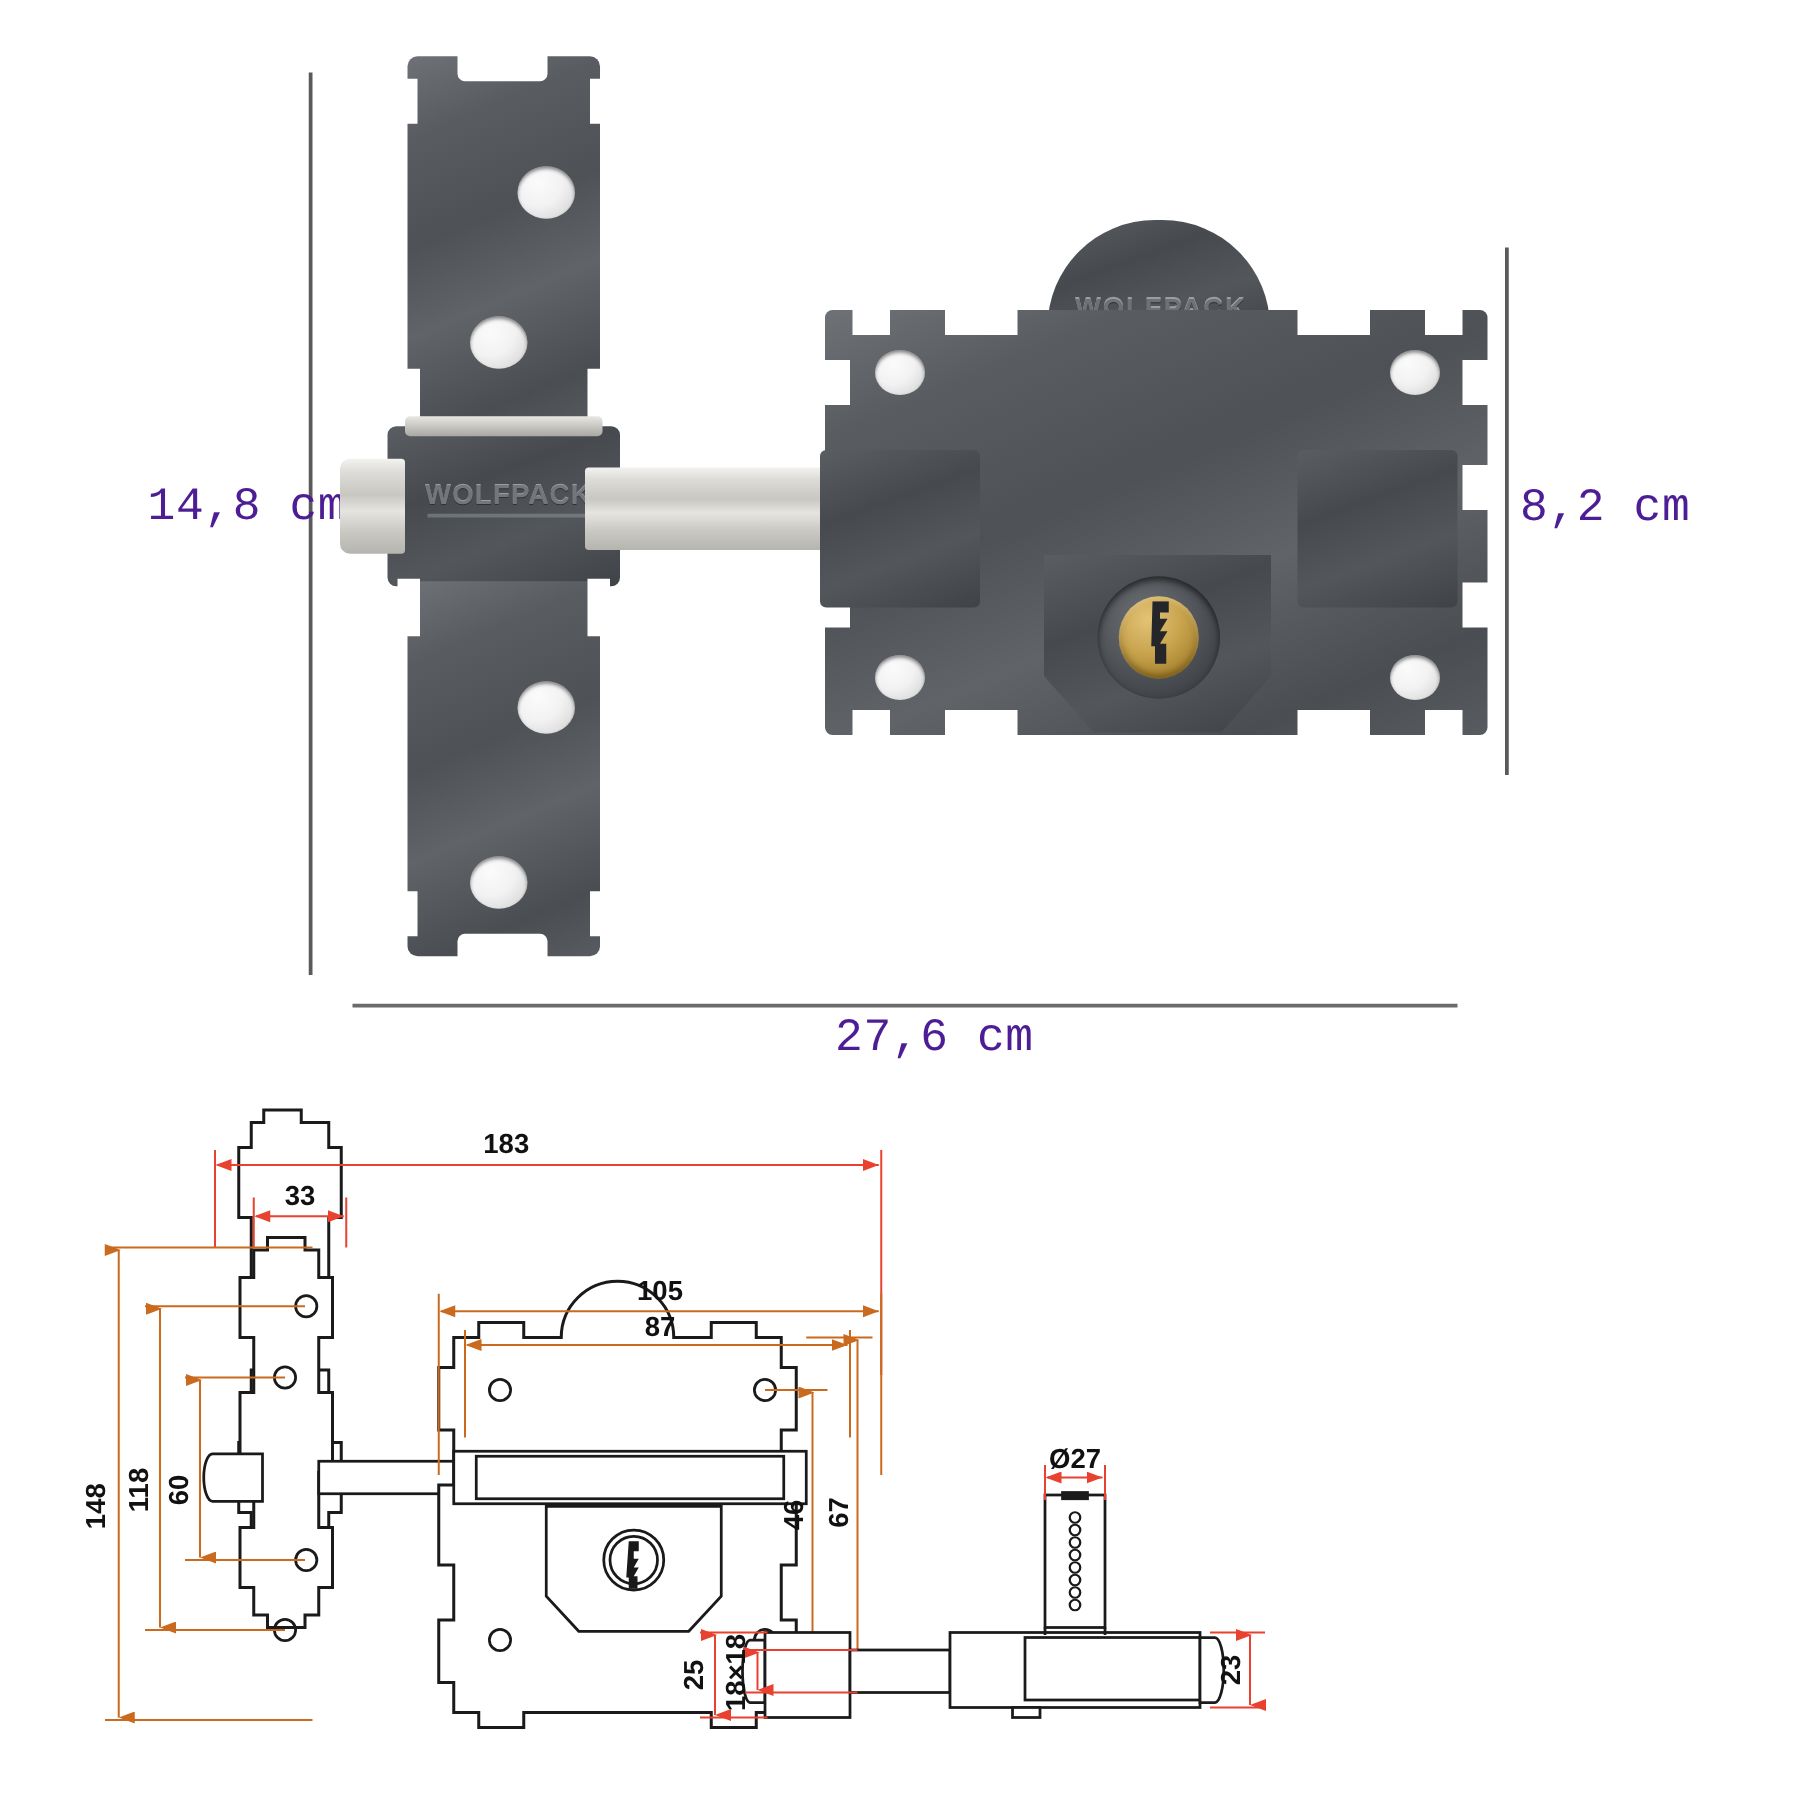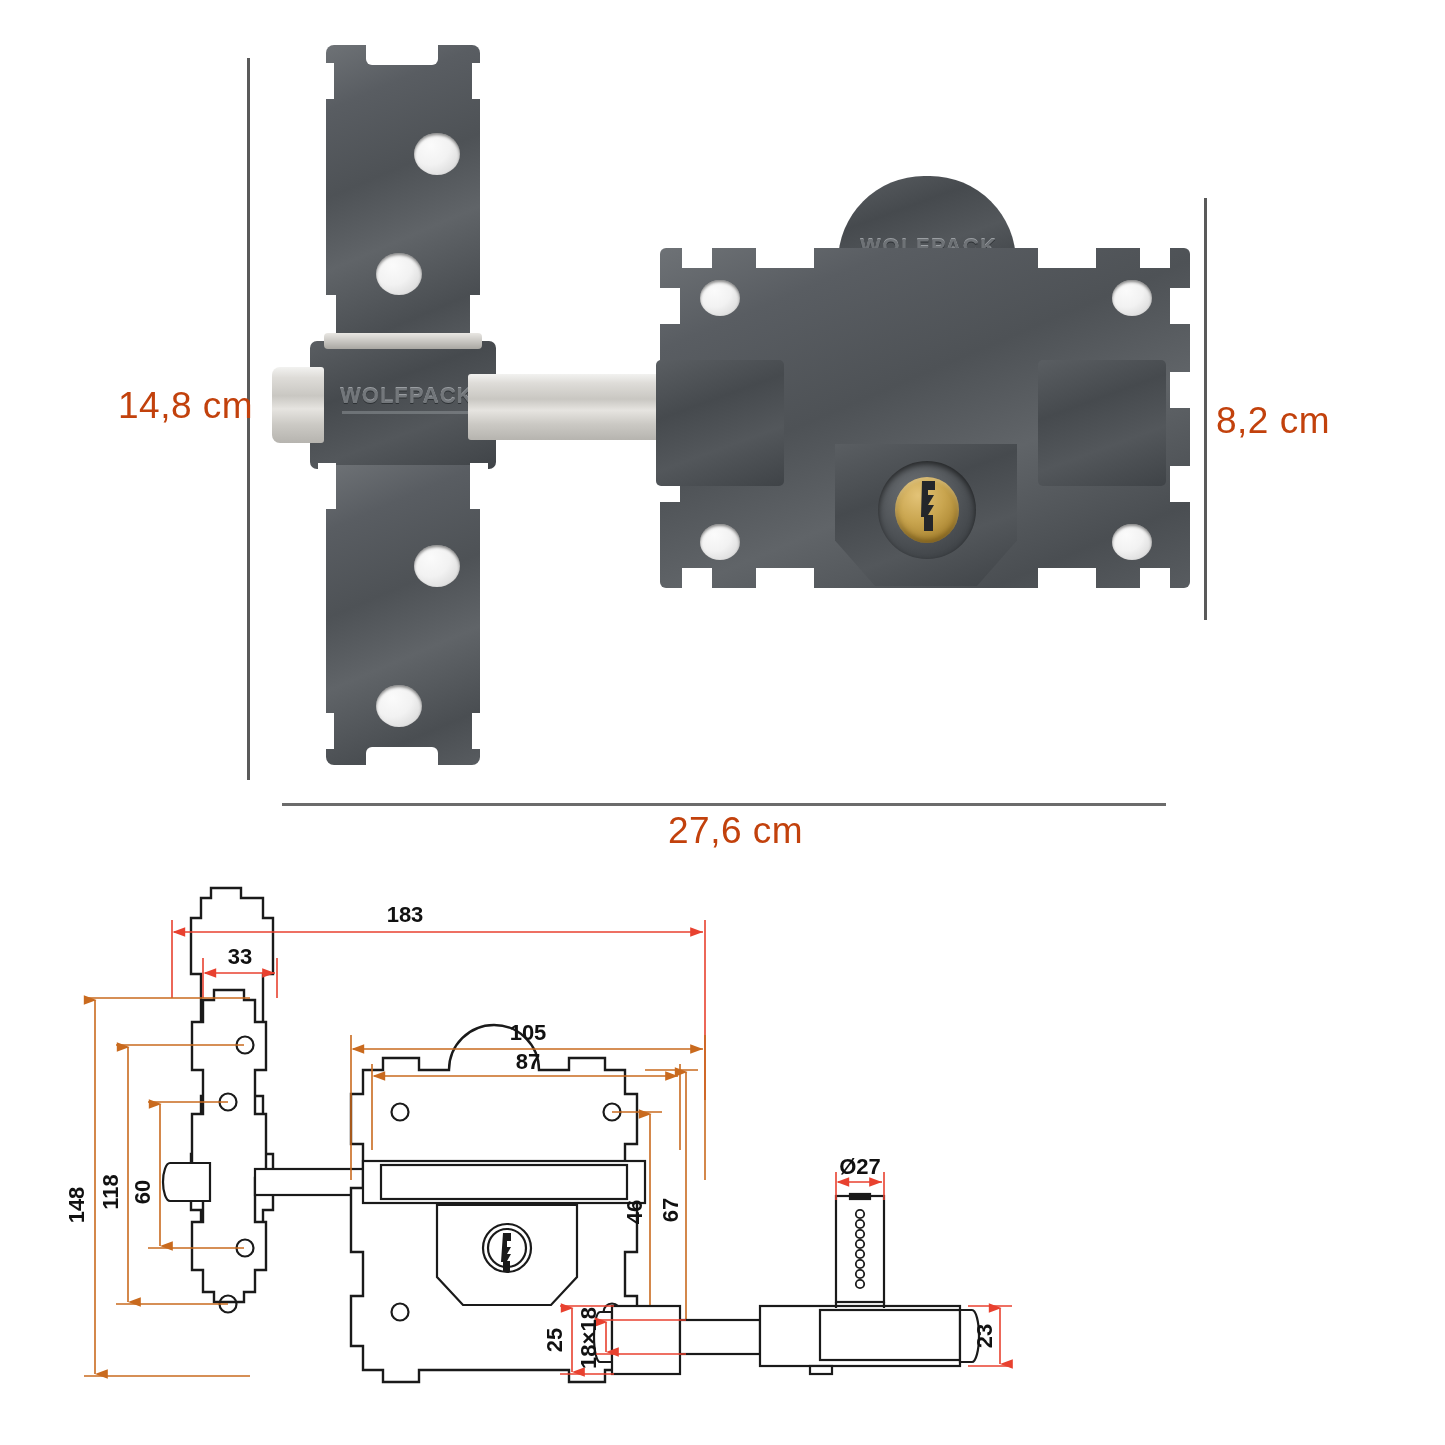--- a/index.html
+++ b/index.html
@@ -14,22 +14,22 @@
   
   #photo-section { position: absolute; left: 0; top: 0; width: 1445px; height: 880px; }
 
   .dim-line-v {
     position: absolute; width: 3px; background: #5a5a5a;
   }
   .dim-line-h {
     position: absolute; height: 3px; background: #6b6b6b;
   }
   .dim-label {
-    position: absolute; color: #c2410c; font-size: 37px;
-    font-family: Liberation Sans, sans-serif; letter-spacing: 0.5px;
+    position: absolute; color: #4c1d95; font-size: 37px;
+    font-family: Liberation Mono, monospace; letter-spacing: 0.5px;
     white-space: nowrap;
   }
 
   
   .gunmetal {
     background: linear-gradient(157deg,#6e7276 0%,#595d62 18%,#4e5256 42%,#606468 62%,#4a4e52 85%,#585c60 100%);
   }
   .gunmetal-dk {
     background: linear-gradient(160deg,#5a5e62 0%,#464a4e 35%,#53575b 65%,#3f4347 100%);
   }
@@ -62,21 +62,21 @@
 <body>
 
 <div id="root">
 
   <div id="photo-section">
 
     <div class="dim-line-v" style="left:247px; top:58px; height:722px;"></div>
     <div class="dim-label" style="left:118px; top:385px;">14,8 cm</div>
 
     <div class="dim-line-v" style="left:1204px; top:198px; height:422px;"></div>
-    <div class="dim-label" style="left:1216px; top:400px;">8,2 cm</div>
+    <div class="dim-label" style="left:1216px; top:386px;">8,2 cm</div>
 
     <div class="dim-line-h" style="left:282px; top:803px; width:884px;"></div>
     <div class="dim-label" style="left:668px; top:810px;">27,6 cm</div>
 
     <div id="strike-plate">
 
       <div class="plate-seg gunmetal" style="left:8px; top:0px; width:154px; height:300px; border-radius:8px 8px 3px 3px;"></div>
 
       <div class="notch" style="left:48px; top:-2px; width:72px; height:22px; border-radius:0 0 6px 6px;"></div>
       <div class="notch" style="left:0px; top:18px; width:16px; height:36px;"></div>

